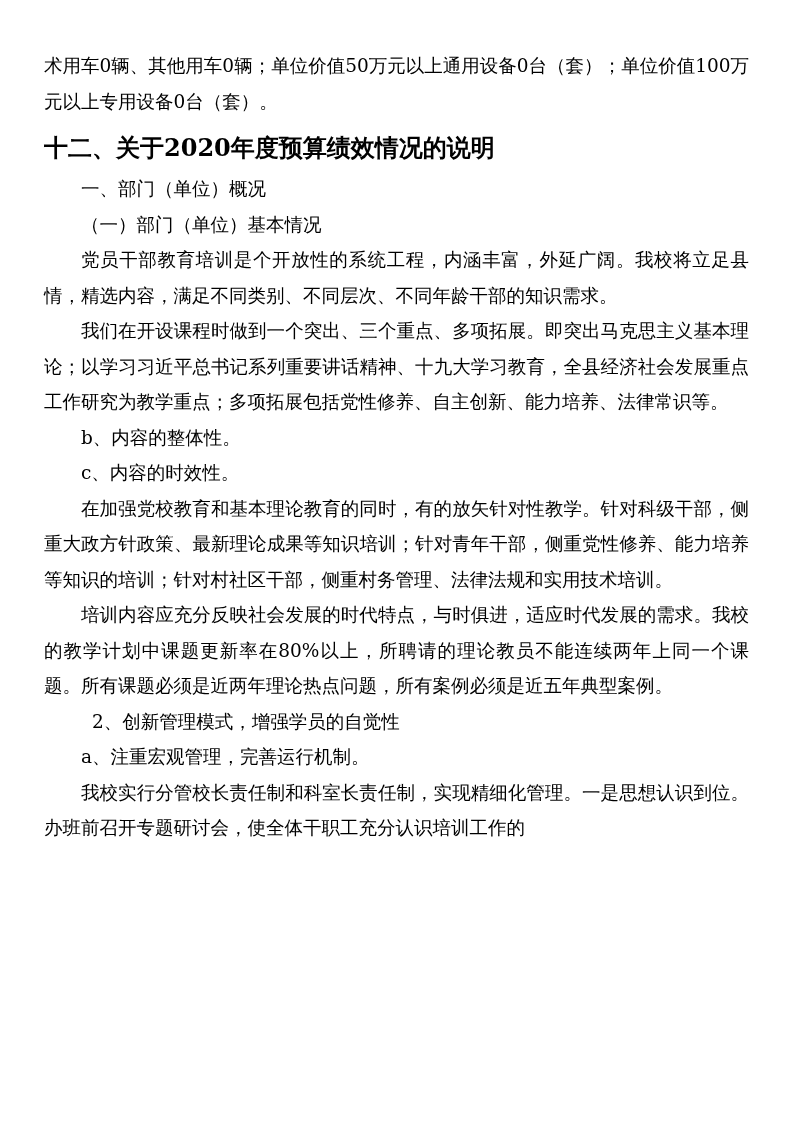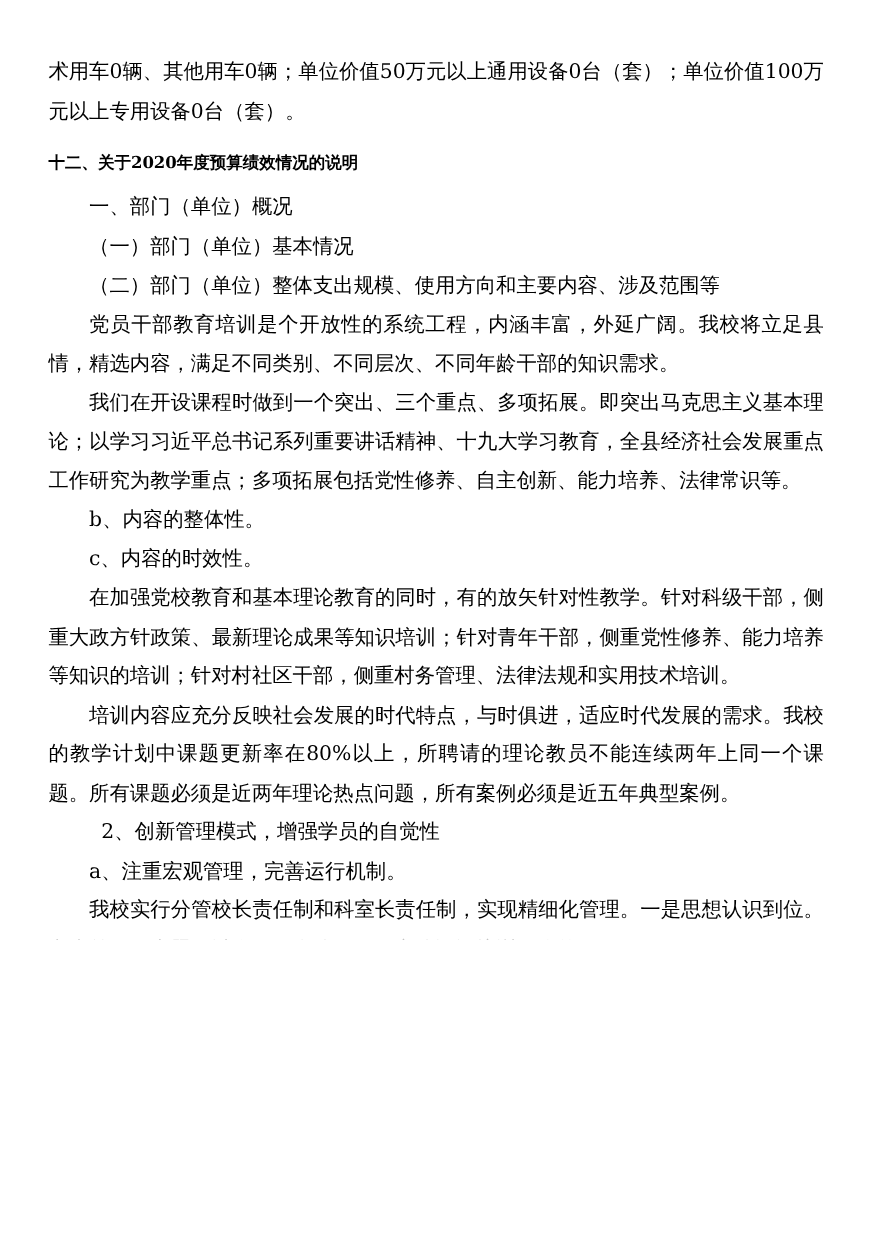--- a/index.html
+++ b/index.html
@@ -30,21 +30,21 @@
     margin: 0;
   }
   .para-indent {
     text-indent: 2em;
   }
   .para-hang {
     text-indent: 0;
   }
   .heading {
     font-weight: bold;
-    font-size: 15px;
+    font-size: 24px;
     line-height: 40px;
     margin-top: 9px;
     margin-bottom: 3px;
     text-indent: 0;
   }
   .sub-indent {
     text-indent: 2.6em;
   }
 </style>
 </head>
@@ -52,21 +52,20 @@
 
 <div class="page">
   <div class="doc-body">
 
     <p class="para-hang">术用车0辆、其他用车0辆；单位价值50万元以上通用设备0台（套）；单位价值100万元以上专用设备0台（套）。</p>
 
     <p class="heading">十二、关于2020年度预算绩效情况的说明</p>
 
     <p class="para-indent">一、部门（单位）概况</p>
     <p class="para-indent">（一）部门（单位）基本情况</p>
-    <p class="para-indent">（二）部门（单位）整体支出规模、使用方向和主要内容、涉及范围等</p>
     <p class="para-indent">党员干部教育培训是个开放性的系统工程，内涵丰富，外延广阔。我校将立足县情，精选内容，满足不同类别、不同层次、不同年龄干部的知识需求。</p>
     <p class="para-indent">我们在开设课程时做到一个突出、三个重点、多项拓展。即突出马克思主义基本理论；以学习习近平总书记系列重要讲话精神、十九大学习教育，全县经济社会发展重点工作研究为教学重点；多项拓展包括党性修养、自主创新、能力培养、法律常识等。</p>
     <p class="para-indent">b、内容的整体性。</p>
     <p class="para-indent">c、内容的时效性。</p>
     <p class="para-indent">在加强党校教育和基本理论教育的同时，有的放矢针对性教学。针对科级干部，侧重大政方针政策、最新理论成果等知识培训；针对青年干部，侧重党性修养、能力培养等知识的培训；针对村社区干部，侧重村务管理、法律法规和实用技术培训。</p>
     <p class="para-indent">培训内容应充分反映社会发展的时代特点，与时俱进，适应时代发展的需求。我校的教学计划中课题更新率在80%以上，所聘请的理论教员不能连续两年上同一个课题。所有课题必须是近两年理论热点问题，所有案例必须是近五年典型案例。</p>
     <p class="sub-indent">2、创新管理模式，增强学员的自觉性</p>
     <p class="para-indent">a、注重宏观管理，完善运行机制。</p>
     <p class="para-indent">我校实行分管校长责任制和科室长责任制，实现精细化管理。一是思想认识到位。办班前召开专题研讨会，使全体干职工充分认识培训工作的</p>
 

